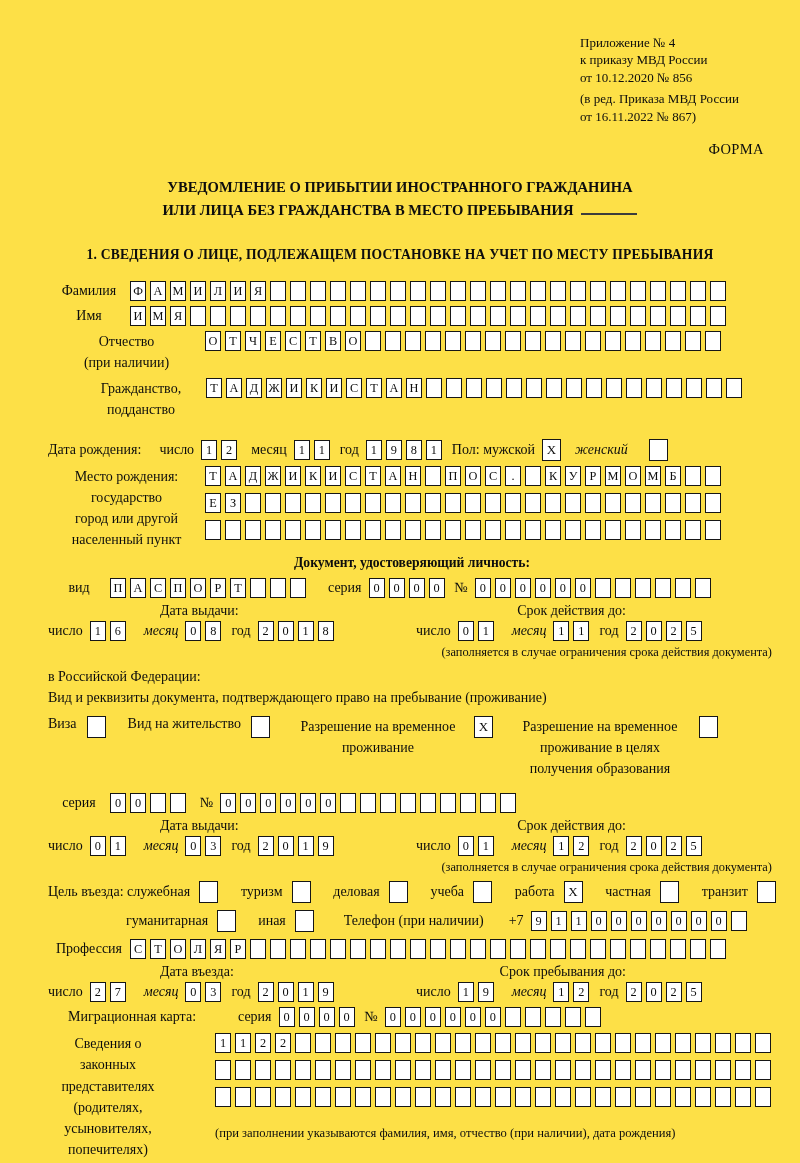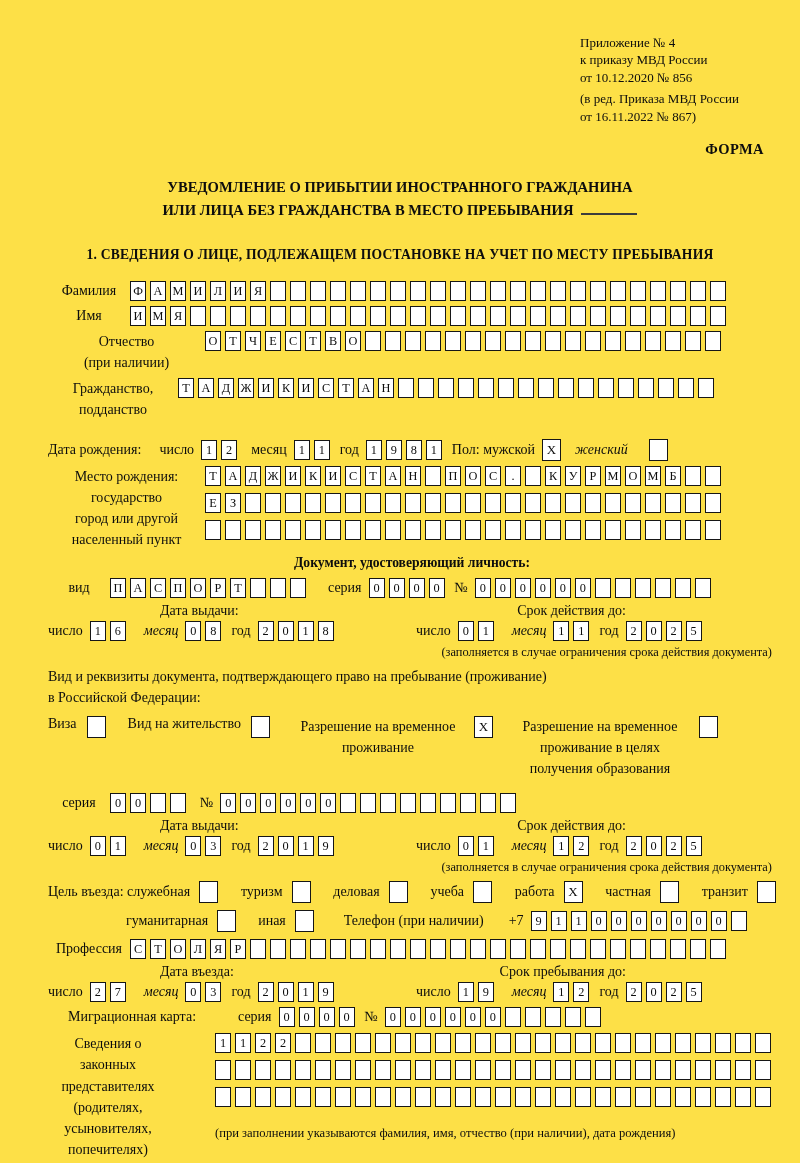--- a/index.html
+++ b/index.html
@@ -6,32 +6,32 @@
   .page{
     width:800px;height:1163px;background:#fde047;color:#0d0d0d;
     font-family:"Liberation Serif","DejaVu Serif",serif;
     position:relative;overflow:hidden;box-sizing:border-box;
   }
   
   .hdr{display:flex;justify-content:flex-end;padding:34px 34px 0 0;}
   .hdr-block{width:186px;font-size:13px;line-height:1.34;}
   .hdr-block .gap{height:4px;}
   .forma{text-align:right;padding-right:36px;margin-top:16px;
-         font-weight:bold;font-size:14.5px;letter-spacing:.4px;}
+         font-weight:normal;font-size:14.5px;letter-spacing:.4px;}
   
   .title{ text-align:center;font-weight:bold;font-size:14.6px;line-height:1.6;margin-top:18px;}
   .title .uline{display:inline-block;width:56px;border-bottom:2.4px solid #3c3c3c;margin-left:8px;}
   .sect{ text-align:center;font-weight:bold;font-size:13.6px;margin-top:24px;letter-spacing:.2px;}
   
   .bd{padding:18px 24px 0 48px;font-size:14px;}
   .frow{display:flex;align-items:center;margin-bottom:5px;}
   .frow.top{align-items:flex-start;}
   .lab{flex:0 0 auto;text-align:center;}
   .lab2{line-height:1.5;}
-  .w82{width:82px;}  .w130{width:130px;} .w157{width:157px;} .w120{width:120px;} .w62{width:62px;}
+  .w82{width:82px;}  .w130{width:130px;margin-left:28px;} .w157{width:157px;} .w120{width:120px;} .w62{width:62px;}
   
   .boxrow{display:inline-flex;flex-wrap:nowrap;vertical-align:middle;}
   .cell{
     display:inline-block;width:14px;height:18px;border:1.6px solid #161616;
     margin-right:4px;text-align:center;font-size:12.3px;line-height:18px;
     font-family:"Liberation Serif",serif;flex:0 0 auto;background:#fff;
   }
   .cbox{
     display:inline-block;width:17px;height:20px;border:1.6px solid #161616;
     text-align:center;line-height:20px;font-size:13px;vertical-align:middle;background:#fff;
@@ -430,22 +430,22 @@
         <span class="boxrow">
             <span class="cell">2</span>
             <span class="cell">0</span>
             <span class="cell">2</span>
             <span class="cell">5</span>
           </span>
       </span>
     </div>
     <div class="note">(заполняется в случае ограничения срока действия документа)</div>
 
+    <div class="plain">в Российской Федерации:</div>
     <div class="plain">Вид и реквизиты документа, подтверждающего право на пребывание (проживание)</div>
-    <div class="plain">в Российской Федерации:</div>
     <div class="opts">
       <span class="opt">
         <span>Виза</span>
         <span class="cbox"></span>
       </span>
       <span class="opt ml22">
         <span>Вид на жительство</span>
         <span class="cbox"></span>
       </span>
       <span class="opt ml22">

